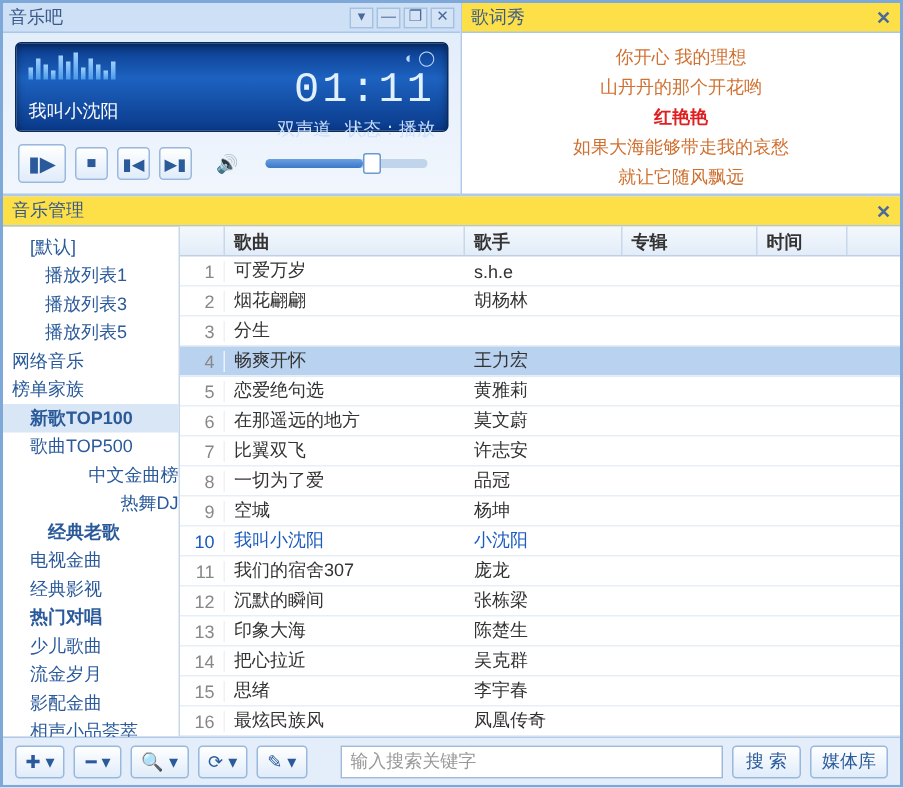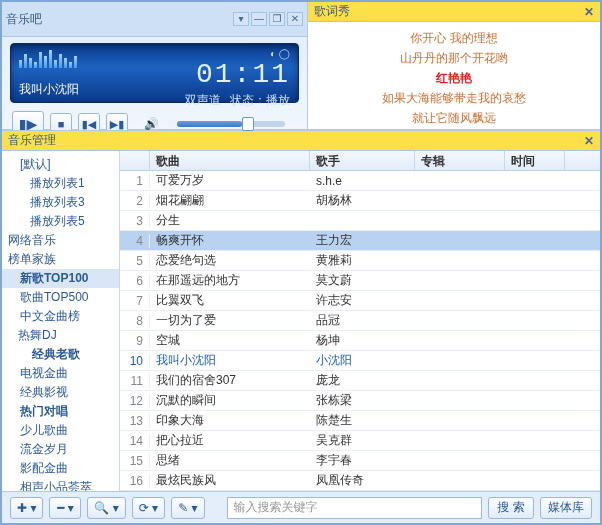--- a/index.html
+++ b/index.html
@@ -1,20 +1,20 @@
 <!DOCTYPE html>
 <html><head>
 <meta charset="utf-8">
 <style>
 * { margin: 0; padding: 0; box-sizing: border-box; font-family: "SimSun", "Microsoft YaHei", sans-serif; font-size: 12px; }
 body { background: #f0f4fb; width: 602px; height: 525px; overflow: hidden; }
 .window-border { border: 2px solid #7da8d8; width: 602px; height: 525px; background: #eaf1fb; display: flex; flex-direction: column; }
 .top-area { display: flex; height: 128px; }
 .player-panel { width: 305px; background: linear-gradient(#e0ecfa, #f1f6fd); border-bottom: 1px solid #b0cae8; }
-.player-title { display: flex; align-items: center; justify-content: space-between; background: #cde0f5; border-bottom: 1px solid #aac6e8; height: 35px; padding: 0 4px; color: #3a5a8a; }
+.player-title { display: flex; align-items: center; justify-content: space-between; background: #cde0f5; border-bottom: 1px solid #aac6e8; height: 20px; padding: 0 4px; color: #3a5a8a; }
 .win-btns { display: flex; gap: 2px; }
 .win-btn { width: 16px; height: 14px; background: #d4e4f6; border: 1px solid #a5c1e2; font-size: 10px; line-height: 11px; text-align: center; color: #4a6a9a; cursor: pointer; }
 .display { margin: 6px 8px 4px 8px; background: linear-gradient(#0a3a8a, #1d62c0 40%, #0a3a8a); border: 1px solid #072a60; border-radius: 4px; height: 60px; padding: 4px 8px; color: #fff; display: flex; justify-content: space-between; box-shadow: inset 0 2px 6px rgba(0,0,0,0.4); }
 .disp-left { display: flex; flex-direction: column; justify-content: space-between; }
 .eq-bars { display: flex; gap: 2px; align-items: flex-end; height: 20px; margin-bottom: 4px; }
 .eq-bar { width: 3px; background: linear-gradient(#9fd0ff, #4a9ae8); }
 .now-title { font-size: 12px; }
 .disp-right { text-align: right; }
 .time { font-family: "Courier New", monospace; font-size: 28px; letter-spacing: 2px; color: #e0f0ff; }
 .status { font-size: 11px; color: #cce0ff; margin-top: 2px; }
@@ -138,22 +138,22 @@
     <div class="manager-body">
       <div class="tree scrollbar-look" id="tree">
           <div class="tree-item" style="padding-left: 18px;">[默认]</div>
           <div class="tree-item" style="padding-left: 28px;">播放列表1</div>
           <div class="tree-item" style="padding-left: 28px;">播放列表3</div>
           <div class="tree-item" style="padding-left: 28px;">播放列表5</div>
           <div class="tree-group" style="padding-left: 6px;">网络音乐</div>
           <div class="tree-group" style="padding-left: 6px;">榜单家族</div>
           <div class="tree-item sel" style="padding-left: 18px;">新歌TOP100</div>
           <div class="tree-item" style="padding-left: 18px;">歌曲TOP500</div>
-          <div class="tree-item" style="padding-left: 18px;">中文金曲榜</div>
-          <div class="tree-item" style="padding-left: 16px;">热舞DJ</div>
+          <div class="tree-item" style="padding-left: 18px; margin-left: 39px;">中文金曲榜</div>
+          <div class="tree-item" style="padding-left: 2px; text-align: right;">热舞DJ</div>
           <div class="tree-item" style="padding-left: 30px; font-weight: bold;">经典老歌</div>
           <div class="tree-item" style="padding-left: 18px;">电视金曲</div>
           <div class="tree-item" style="padding-left: 18px;">经典影视</div>
           <div class="tree-item" style="padding-left: 18px; font-weight: bold;">热门对唱</div>
           <div class="tree-item" style="padding-left: 18px;">少儿歌曲</div>
           <div class="tree-item" style="padding-left: 18px;">流金岁月</div>
           <div class="tree-item" style="padding-left: 18px;">影配金曲</div>
           <div class="tree-item" style="padding-left: 18px;">相声小品荟萃</div>
         </div>
       <div class="grid">

